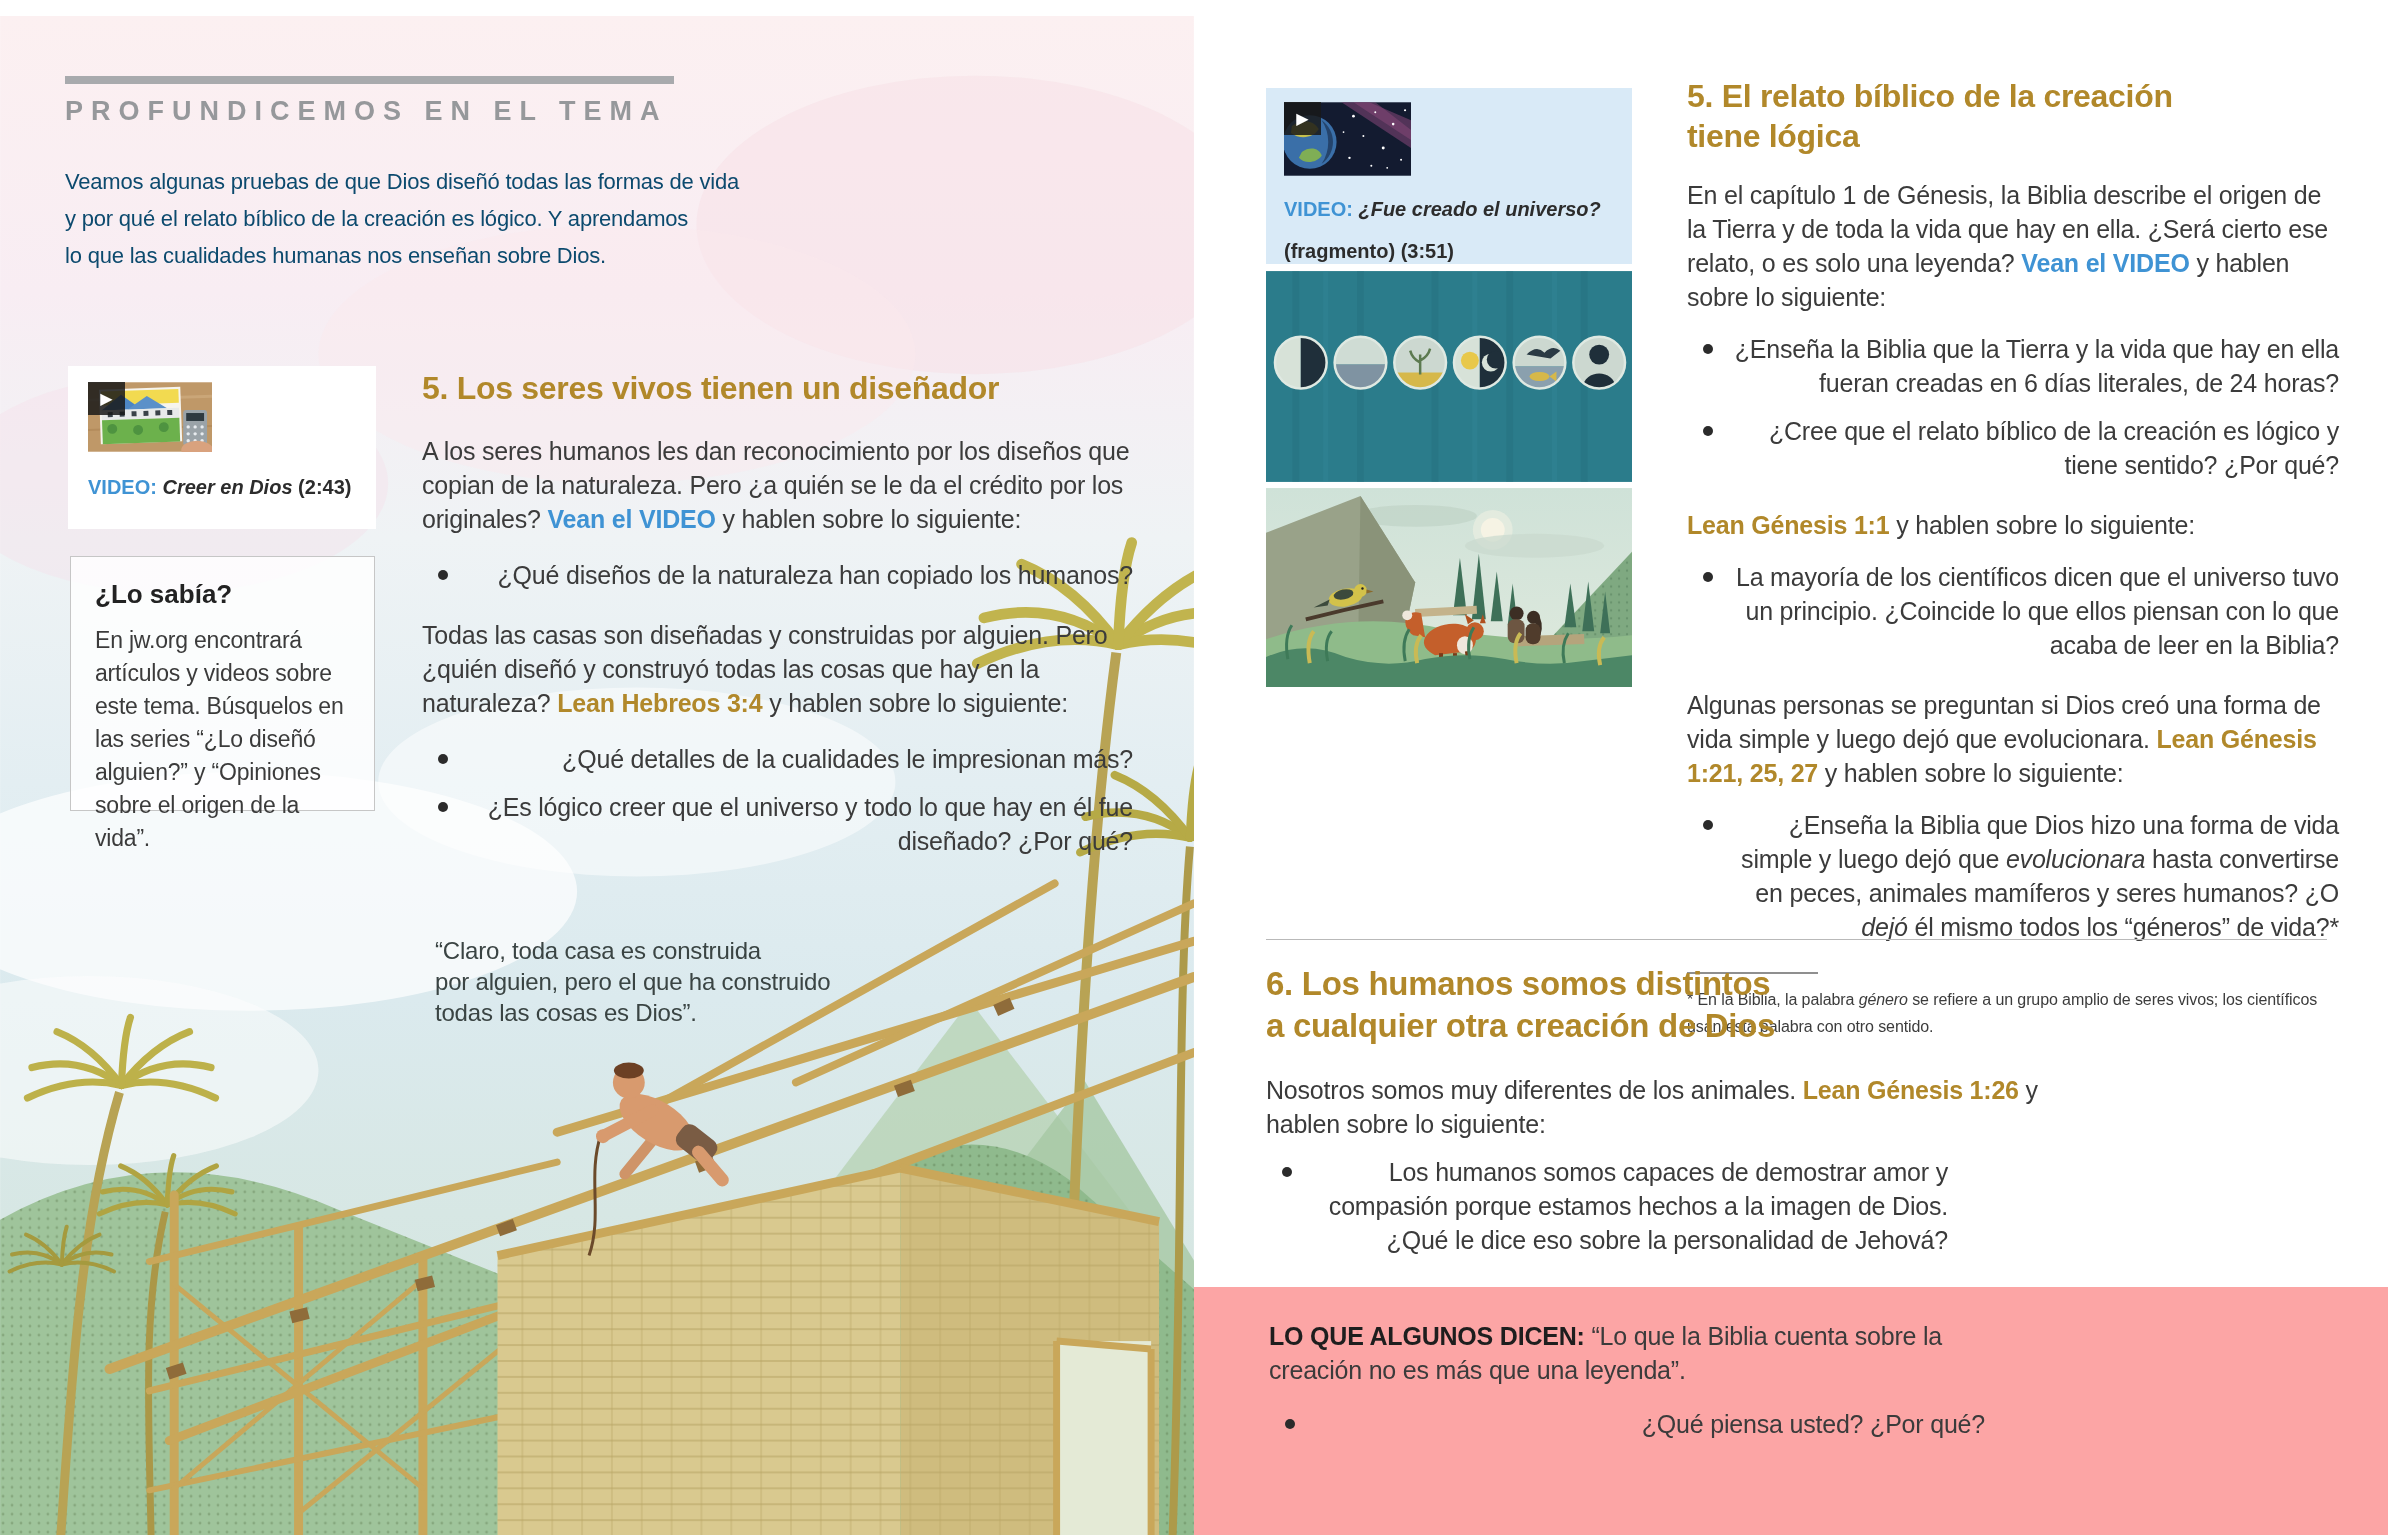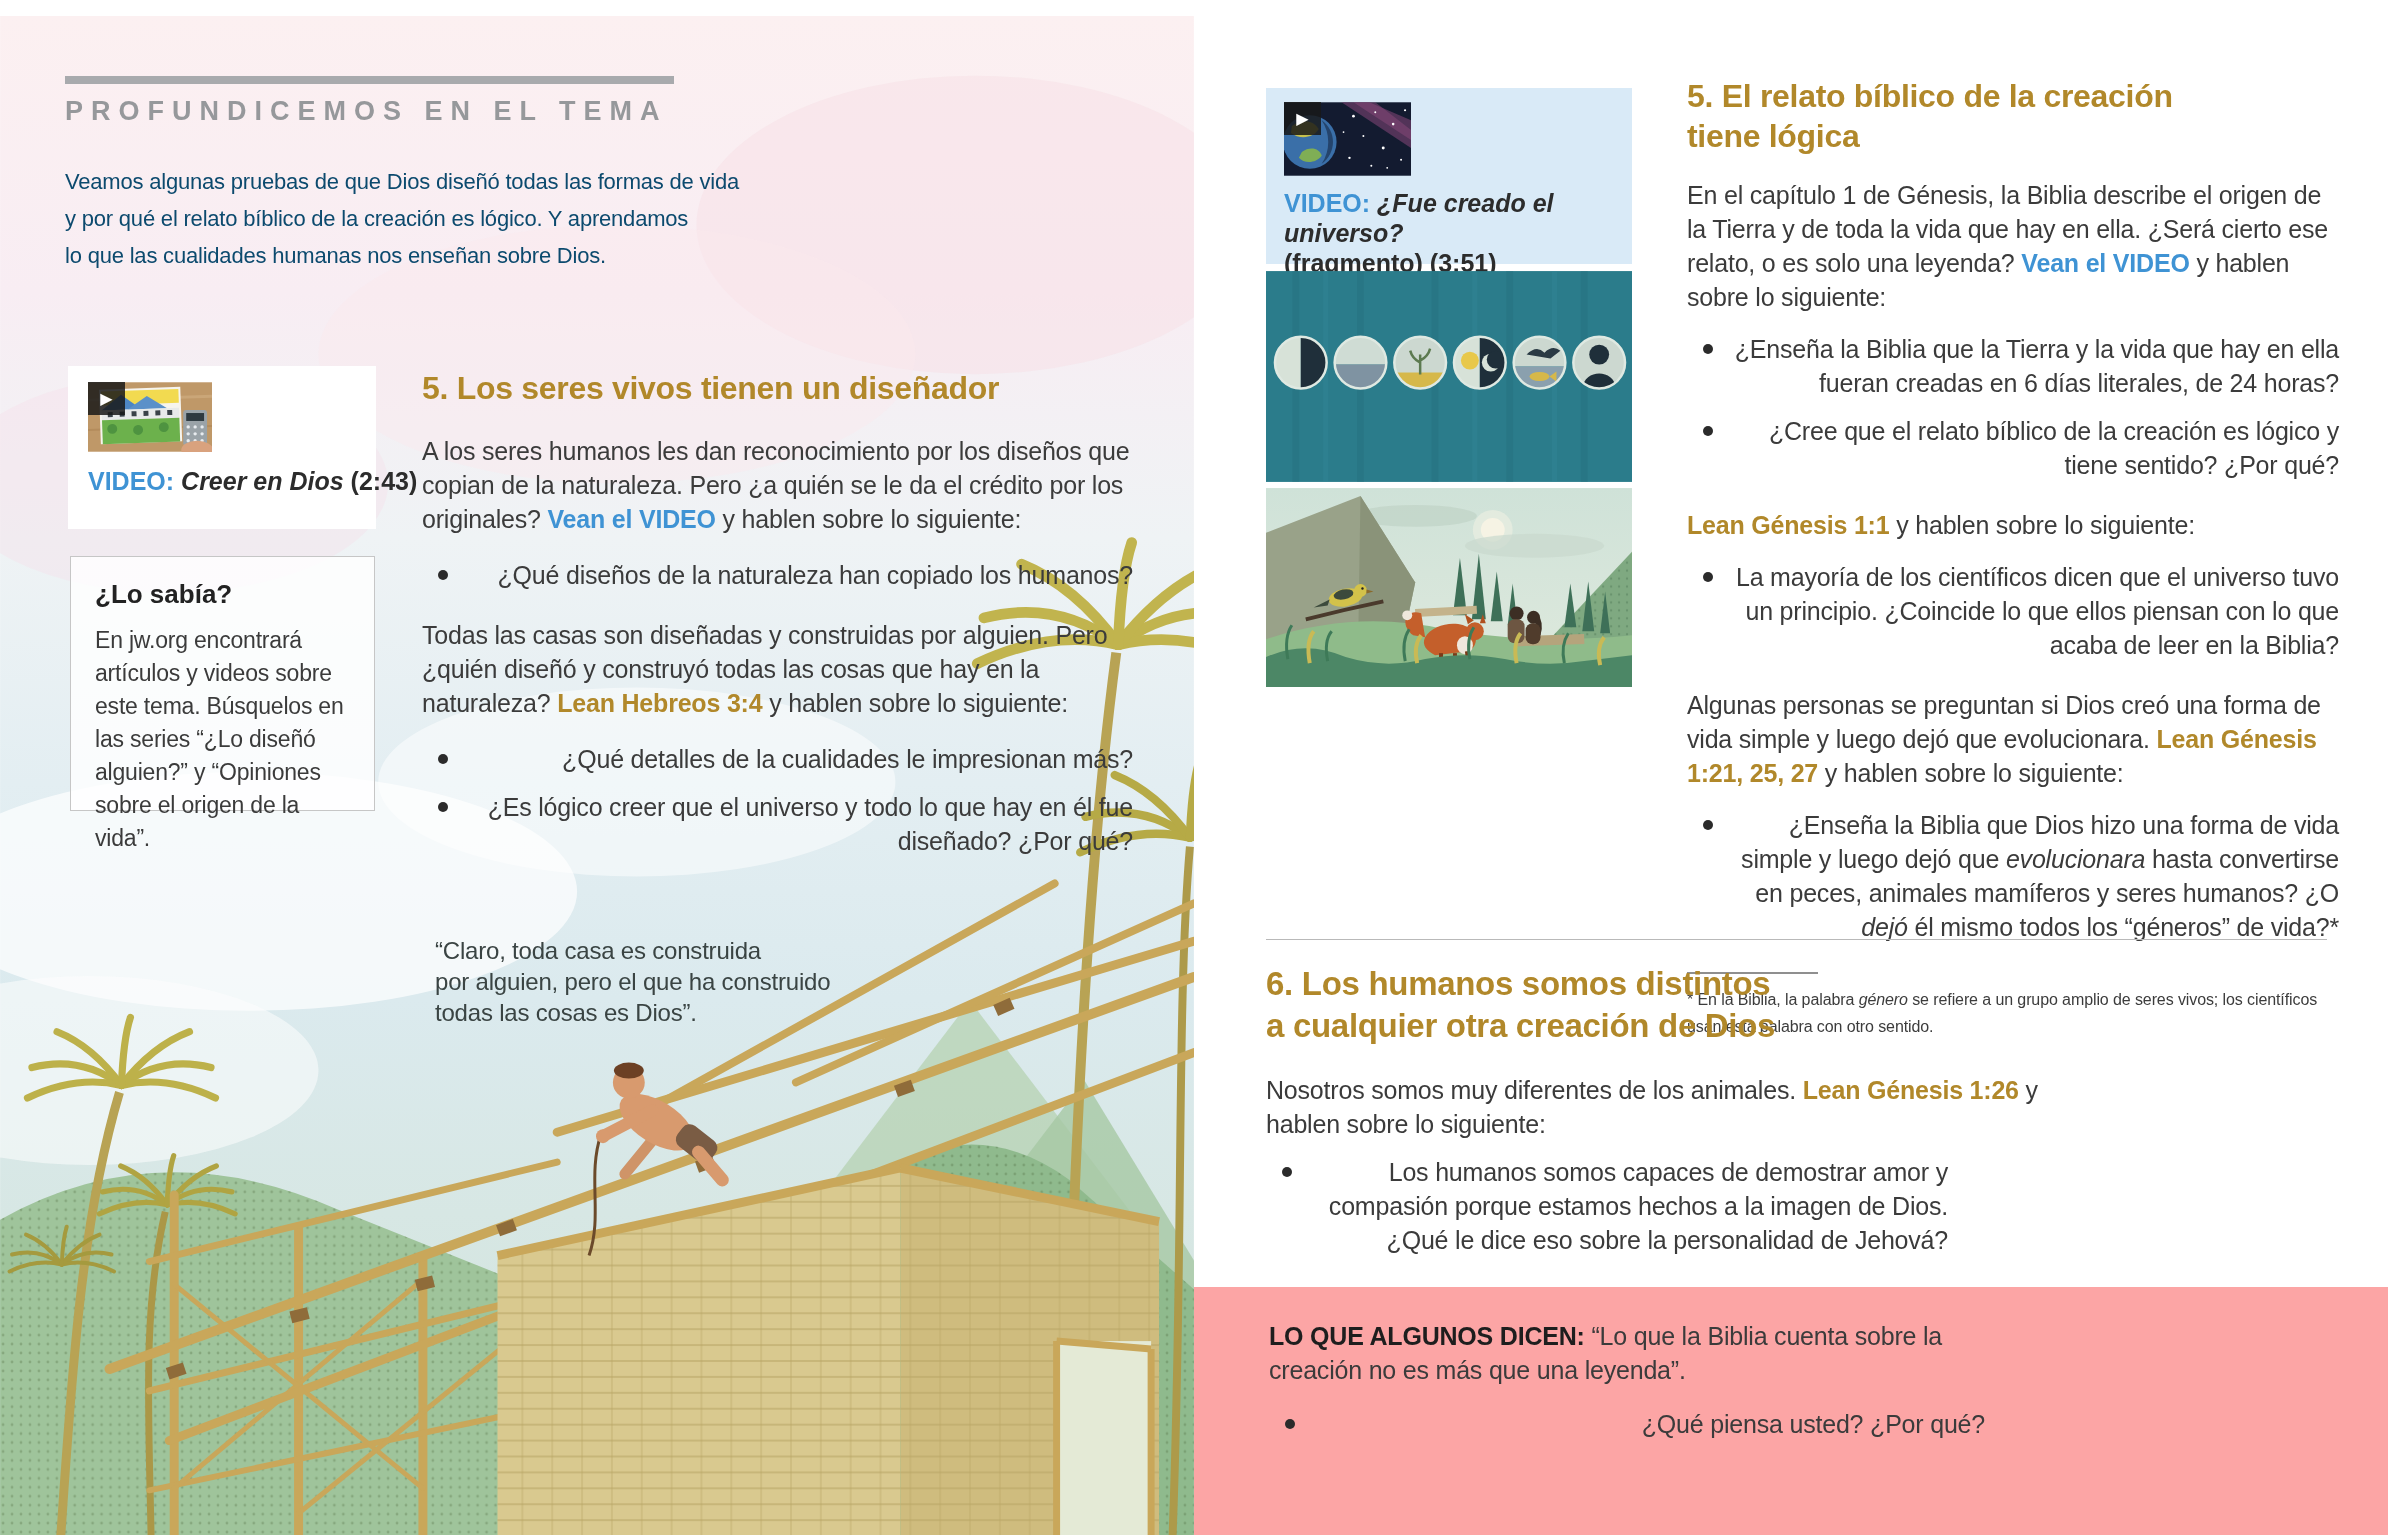--- a/index.html
+++ b/index.html
@@ -22,21 +22,21 @@
   .bgsvg{position:absolute;left:0;top:0;}
   .kickerbar{position:absolute;left:65px;top:60px;width:609px;height:8px;background:#A8AAAD;}
   .kicker{position:absolute;left:65px;top:80px;font-size:27px;font-weight:bold;letter-spacing:8px;color:#96989B;}
   .intro{position:absolute;left:65px;top:147px;font-size:22px;line-height:37px;color:#0c4a6e;letter-spacing:-0.2px;}
   .vcard{background:#fff;}
   .vcard1{position:absolute;left:68px;top:350px;width:308px;height:163px;}
   .vcard2{position:absolute;left:72px;top:88px;width:366px;height:176px;background:#D9EAF7;}
   .thumb{position:absolute;overflow:hidden;cursor:pointer;}
   .play{position:absolute;left:0;top:0;width:37px;height:33px;background:rgba(25,25,25,.85);color:#fff;
         font-size:16px;display:flex;align-items:center;justify-content:center;}
-  .cap{font-size:25px;line-height:30px;font-weight:bold;color:#2c2c2c;white-space:nowrap;}
+  .cap{font-size:20px;line-height:42px;font-weight:bold;color:#2c2c2c;white-space:nowrap;}
   .cap2{white-space:normal;}
   .knowbox{position:absolute;left:70px;top:540px;width:305px;height:255px;background:rgba(255,255,255,.82);
            border:1px solid #c6c6c6;box-sizing:border-box;padding:22px 24px;}
   .knowbox h3{font-size:26px;margin-bottom:14px;color:#222;}
   .knowbox p{font-size:23px;line-height:33px;letter-spacing:-0.2px;}
   .col4{position:absolute;left:422px;top:352px;width:711px;}
   .col4 .h2{margin-bottom:26px;}
   .col4 p{margin-bottom:22px;}
   .col4 ul{margin-bottom:26px;}
   .quote{position:absolute;left:435px;top:919px;font-size:24px;line-height:31px;color:#3a4443;letter-spacing:-0.2px;}

